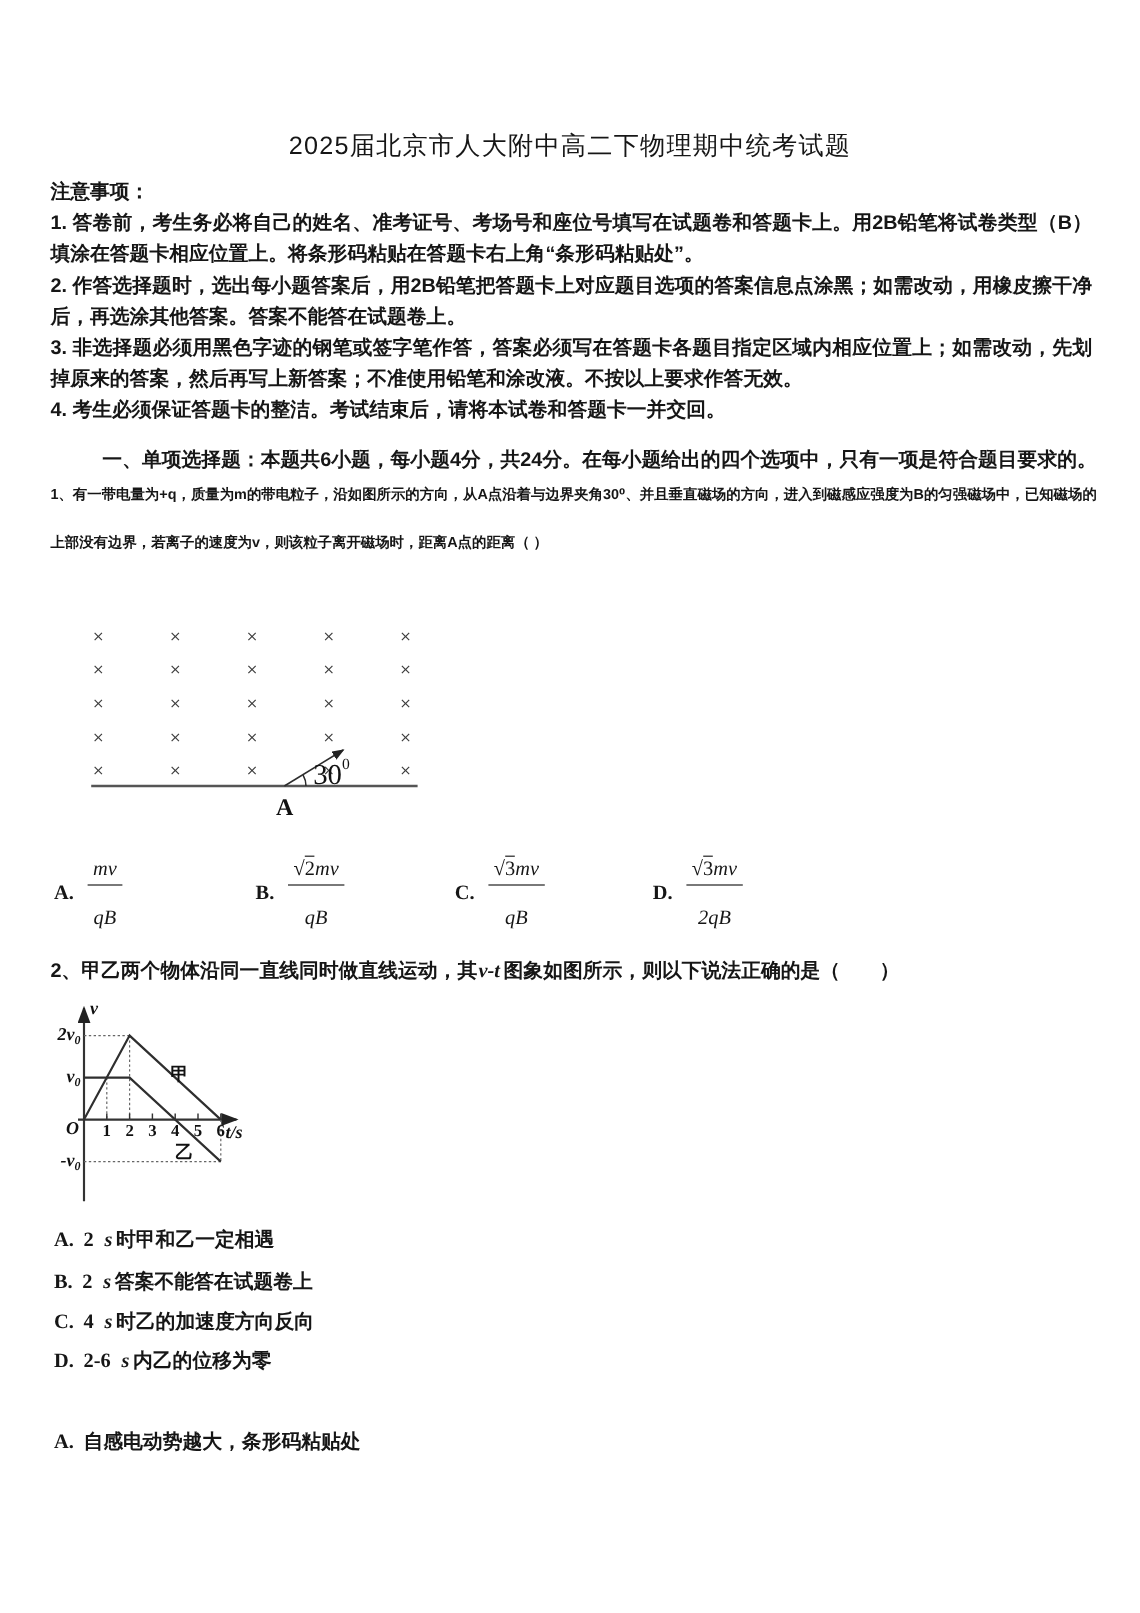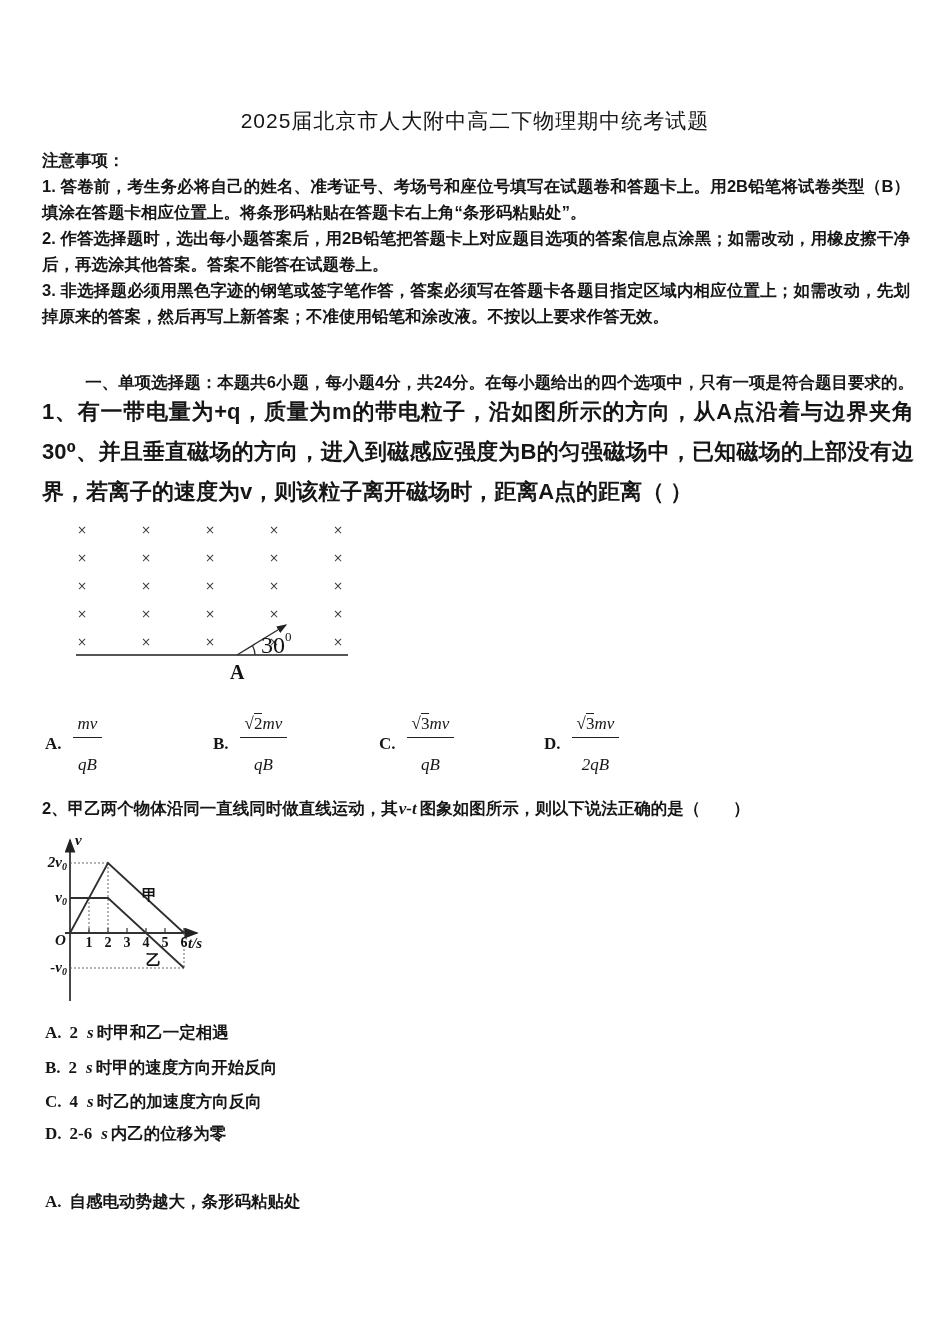--- a/index.html
+++ b/index.html
@@ -3,21 +3,21 @@
 <meta charset="utf-8">
 <style>
   html,body{margin:0;padding:0;background:#ffffff;}
   .page{position:relative;width:950px;height:1344px;background:#fff;overflow:hidden;
         font-family:"Liberation Sans","DejaVu Sans",sans-serif;color:#161616;font-weight:600;}
   .title{position:absolute;top:107px;left:0;right:0;text-align:center;
          font-size:21px;font-weight:400;letter-spacing:1px;}
   .notes{position:absolute;top:147px;left:42px;right:40px;font-size:16.5px;line-height:26px;text-align:justify;}
   .notes p{margin:0;}
   .section{position:absolute;top:372px;left:42px;right:36px;font-size:16.5px;margin:0;text-align:right;}
-  .q1text{position:absolute;top:392px;left:42px;right:36px;font-size:22px;line-height:40px;text-align:justify;margin:0;}
+  .q1text{position:absolute;top:392px;left:42px;right:36px;font-size:12px;line-height:40px;text-align:justify;margin:0;}
   .diag1{position:absolute;left:58px;top:516px;}
   .fx{font:12px "DejaVu Sans",sans-serif;fill:#3d3d3d;font-weight:400;}
   .thin{stroke:#2d2d2d;stroke-width:1.3;fill:none;}
   .bound{stroke:#555;stroke-width:2.2;fill:none;}
   .big{font:400 24px "Liberation Serif",serif;fill:#111;}
   .sup{font-size:13px;}
   .pa{font:700 20px "Liberation Serif",serif;fill:#111;}
   .q1opts{position:absolute;top:713px;left:45px;height:64px;width:780px;}
   .opt{position:absolute;top:0;height:62px;display:flex;align-items:center;}
   .olabel{font:700 17px "Liberation Serif",serif;margin-right:11px;}
@@ -45,20 +45,21 @@
 
 <div class="page">
 
   <div class="title">2025届北京市人大附中高二下物理期中统考试题</div>
 
   <div class="notes">
     <p>注意事项：</p>
     <p>1. 答卷前，考生务必将自己的姓名、准考证号、考场号和座位号填写在试题卷和答题卡上。用2B铅笔将试卷类型（B）填涂在答题卡相应位置上。将条形码粘贴在答题卡右上角“条形码粘贴处”。</p>
     <p>2. 作答选择题时，选出每小题答案后，用2B铅笔把答题卡上对应题目选项的答案信息点涂黑；如需改动，用橡皮擦干净后，再选涂其他答案。答案不能答在试题卷上。</p>
     <p>3. 非选择题必须用黑色字迹的钢笔或签字笔作答，答案必须写在答题卡各题目指定区域内相应位置上；如需改动，先划掉原来的答案，然后再写上新答案；不准使用铅笔和涂改液。不按以上要求作答无效。</p>
+    <p>4. 考生必须保证答题卡的整洁。考试结束后，请将本试卷和答题卡一并交回。</p>
   </div>
 
   <p class="section">一、单项选择题：本题共6小题，每小题4分，共24分。在每小题给出的四个选项中，只有一项是符合题目要求的。</p>
 
   <p class="q1text">1、有一带电量为+q，质量为m的带电粒子，沿如图所示的方向，从A点沿着与边界夹角30⁰、并且垂直磁场的方向，进入到磁感应强度为B的匀强磁场中，已知磁场的上部没有边界，若离子的速度为v，则该粒子离开磁场时，距离A点的距离（ ）</p>
 
   <svg class="diag1" width="340" height="175" viewBox="0 0 340 175">
     <defs>
       <marker id="ah1" markerWidth="9" markerHeight="8" refX="7" refY="3" orient="auto">
         <path d="M0,0 L8,3 L0,6 Z" fill="#222"></path>
@@ -166,19 +167,19 @@
         <line x1="120" y1="97" x2="120" y2="102" class="tl"></line>
         <text x="120" y="116" text-anchor="middle" class="tick">5</text>
         <line x1="139" y1="97" x2="139" y2="102" class="tl"></line>
         <text x="139" y="116" text-anchor="middle" class="tick">6</text>
       </g>
     <text class="cjk" x="97" y="69">甲</text>
     <text class="cjk" x="101" y="134">乙</text>
   </svg>
 
   <div class="qopt" style="top:1022px"><b>A.</b><b>2</b><i>s</i><span>时甲和乙一定相遇</span></div>
-  <div class="qopt" style="top:1057px"><b>B.</b><b>2</b><i>s</i><span>时甲的速度方向开始反向</span></div>
+  <div class="qopt" style="top:1057px"><b>B.</b><b>2</b><i>s</i><span>答案不能答在试题卷上</span></div>
   <div class="qopt" style="top:1091px"><b>C.</b><b>4</b><i>s</i><span>时乙的加速度方向反向</span></div>
   <div class="qopt" style="top:1123px"><b>D.</b><b>2-6</b><i>s</i><span>内乙的位移为零</span></div>
 
   <div class="qopt" style="top:1191px"><b>A.</b><span>自感电动势越大，条形码粘贴处</span></div>
 
 </div>
 
 </body></html>

